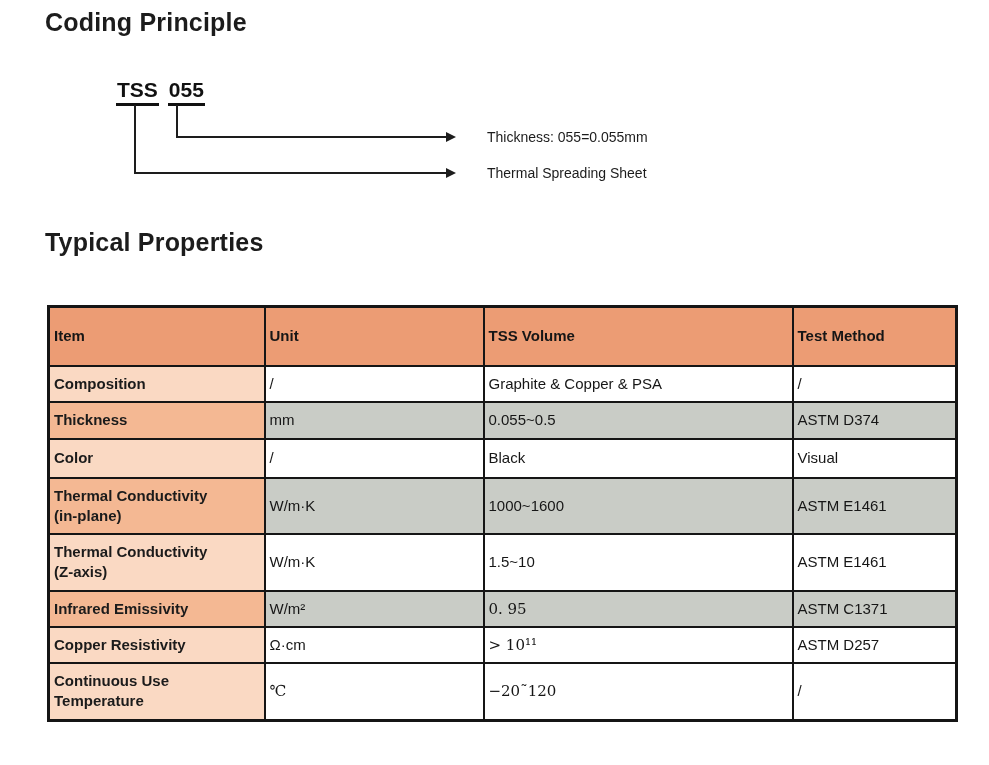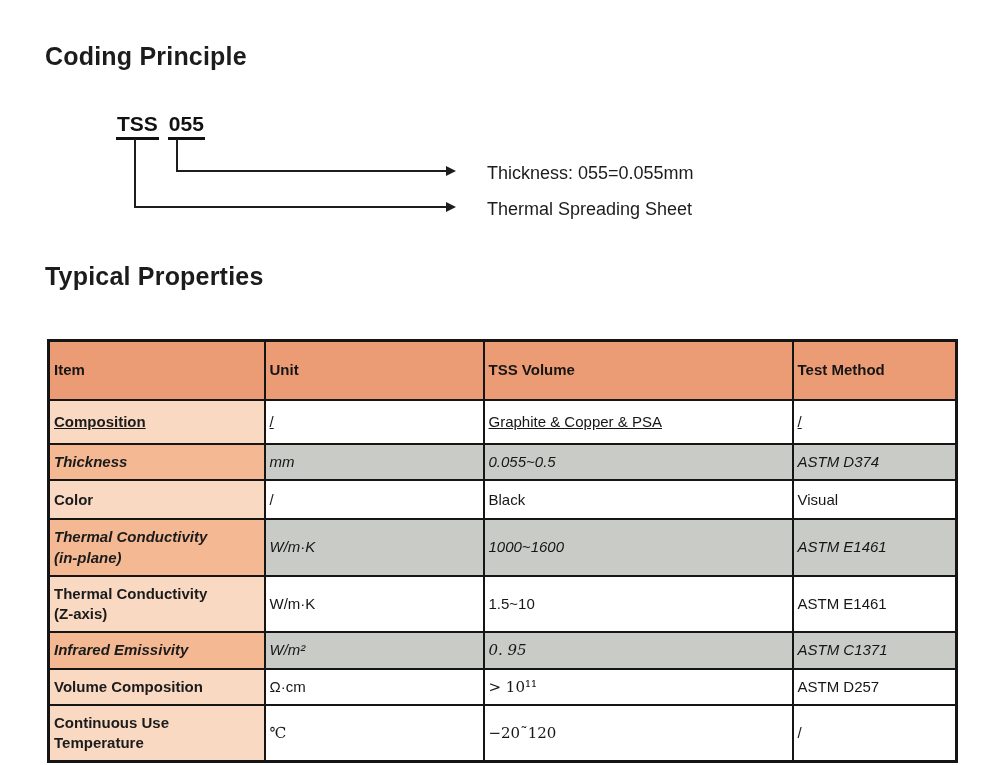--- a/index.html
+++ b/index.html
@@ -1,37 +1,37 @@
 <!DOCTYPE html>
 <html style="--header: #EC9C74; --salmon: #F4B893; --peach: #FAD9C3; --gray: #C9CCC6; --border: #151515;"><head>
 <meta charset="utf-8">
 <style>
   html,body{margin:0;padding:0;background:#ffffff;}
   body{
     width:989px;height:765px;position:relative;overflow:hidden;
     font-family:"Liberation Sans","DejaVu Sans",sans-serif;color:#161616;
   }
-  .page{position:absolute;inset:0;margin-top:34px;}
+  .page{position:absolute;inset:0;}
 
   
   .h-main{position:absolute;left:45px;font-size:25px;font-weight:bold;color:#1c1c1c;
           letter-spacing:0.2px;margin:0;}
   #heading-coding{top:8px;}
   #heading-typical{top:228px;}
 
   
   .diagram{position:absolute;left:0;top:0;width:809px;height:210px;}
   .code{position:absolute;left:116px;top:78px;font-size:21px;font-weight:bold;color:#111;}
   .code .part{display:inline-block;border-bottom:3px solid #111;padding:0 1px 1px 1px;}
   .code .part + .part{margin-left:9px;}
   .dline{position:absolute;background:#1d1d1d;}
   .arrowhead{position:absolute;width:0;height:0;
     border-top:5px solid transparent;border-bottom:5px solid transparent;
     border-left:10px solid #1d1d1d;}
-  .dlabel{position:absolute;font-size:18px;color:#1c1c1c;white-space:nowrap;}
+  .dlabel{position:absolute;font-size:14px;color:#1c1c1c;white-space:nowrap;}
 
   
   .props-table{
     position:absolute;left:47px;top:305px;
     border-collapse:collapse;table-layout:fixed;width:908px;
     border:3px solid var(--border);
   }
   .props-table th,.props-table td{
     border:2px solid var(--border);
     text-align:left;vertical-align:middle;
@@ -39,21 +39,21 @@
     overflow:hidden;
   }
   .props-table thead th{
     background:var(--header);font-weight:bold;height:43px;color:#161616;
   }
   .props-table td.item-cell{
     background:var(--peach);font-weight:bold;white-space:pre-line;color:#1b1b1b;
   }
   .props-table tr.shaded td.item-cell{background:var(--salmon);}
   .props-table td{background:#ffffff;}
-  .props-table tr.shaded td{background:var(--gray);font-style:italic;}
+  .props-table tr.shaded td{background:var(--gray);}
   .props-table tr.shaded td.item-cell{background:var(--salmon);}
   .props-table td.serif{font-family:"DejaVu Serif","Liberation Serif",serif;}
 </style>
 </head>
 <body>
 
 <div class="page">
 
   <h1 class="h-main" id="heading-coding">Coding Principle</h1>
 
@@ -85,21 +85,21 @@
     </colgroup>
     <thead>
       <tr>
         <th>Item</th>
         <th>Unit</th>
         <th>TSS Volume</th>
         <th>Test Method</th>
       </tr>
     </thead>
     <tbody id="table-body">
-        <tr style="height: 44px; text-decoration: underline;">
+        <tr style="height: 36px;">
           <td class="item-cell">Composition</td>
           <td>/</td>
           <td>Graphite &amp; Copper &amp; PSA</td>
           <td>/</td>
         </tr>
         <tr class="shaded" style="height: 29px;">
           <td class="item-cell">Thickness</td>
           <td>mm</td>
           <td>0.055~0.5</td>
           <td>ASTM D374</td>
@@ -124,21 +124,21 @@
           <td>1.5~10</td>
           <td>ASTM E1461</td>
         </tr>
         <tr class="shaded" style="height: 22px;">
           <td class="item-cell">Infrared Emissivity</td>
           <td>W/m²</td>
           <td class="serif">0. 95</td>
           <td>ASTM C1371</td>
         </tr>
         <tr style="height: 28px;">
-          <td class="item-cell">Volume Composition</td>
+          <td class="item-cell">Copper Resistivity</td>
           <td>Ω·cm</td>
           <td class="serif">&gt; 10¹¹</td>
           <td>ASTM D257</td>
         </tr>
         <tr style="height: 44px;">
           <td class="item-cell">Continuous Use
 Temperature</td>
           <td class="serif">℃</td>
           <td class="serif">−20˜120</td>
           <td>/</td>

